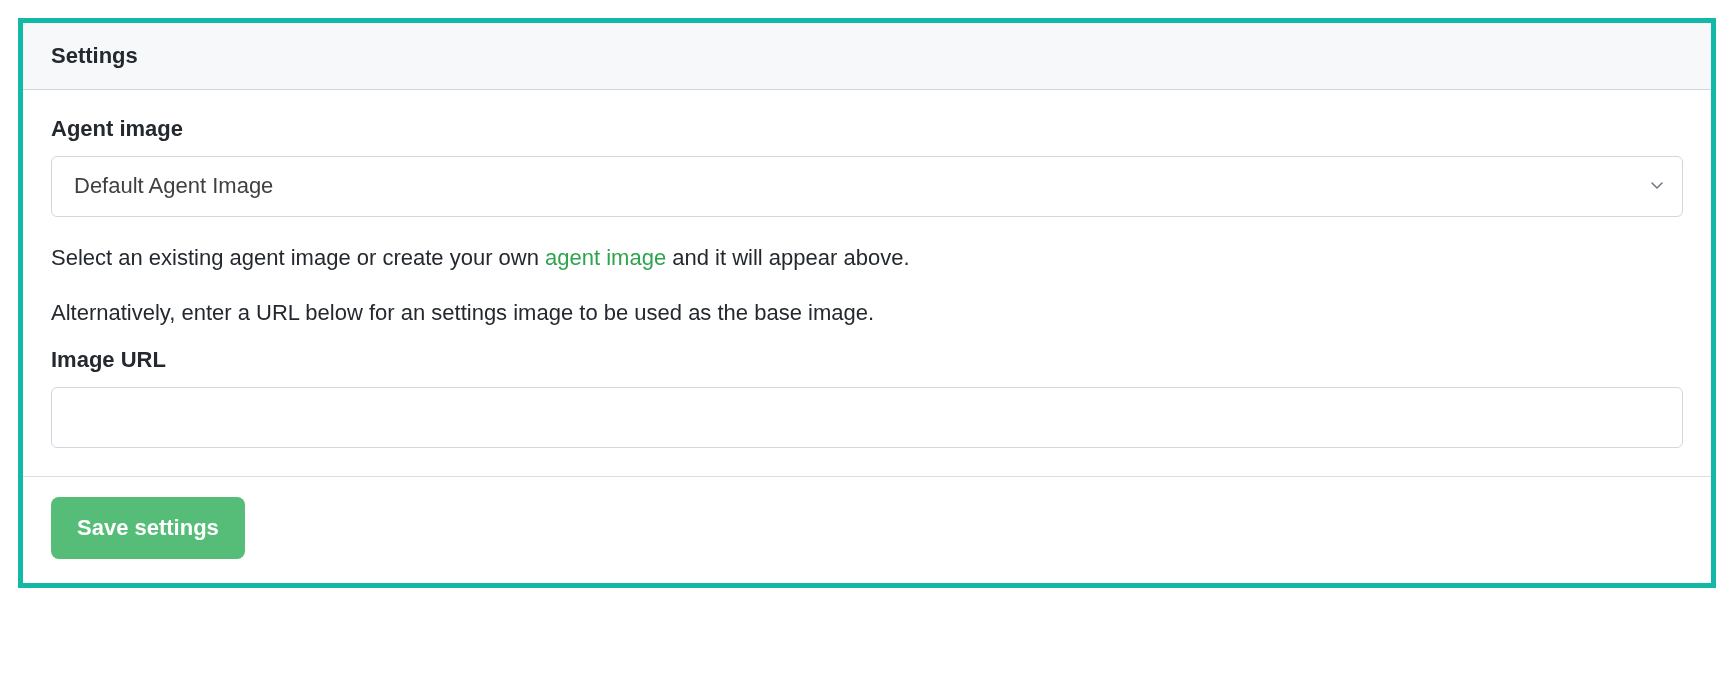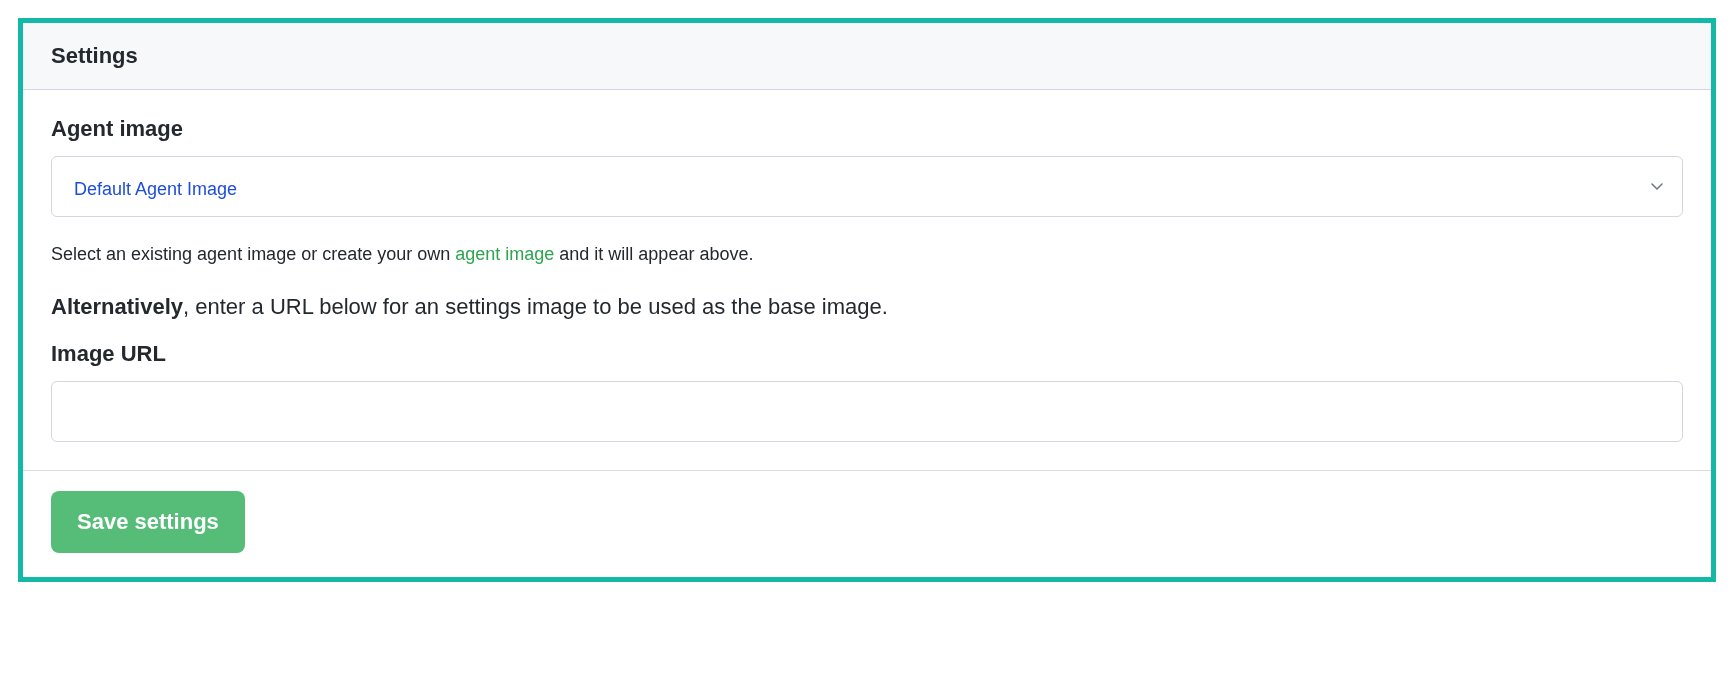--- a/index.html
+++ b/index.html
@@ -39,55 +39,55 @@
     font-weight: 600;
     font-size: 22px;
     margin-bottom: 14px;
   }
   .select-wrap {
     position: relative;
     width: 100%;
   }
   .form-select {
     width: 100%;
-    font-size: 18px;
+    font-size: 22px;
     line-height: 1.4;
-    padding: 20px 44px 14px 22px;
+    padding: 14px 44px 14px 22px;
     border: 1px solid #d0d7de;
     border-radius: 6px;
     background: #ffffff;
-    color: #1d4ed8;
+    color: #404040;
     appearance: none;
     -webkit-appearance: none;
     -moz-appearance: none;
     font-family: inherit;
   }
   .select-chevron {
     position: absolute;
     right: 18px;
     top: 50%;
     transform: translateY(-50%);
     pointer-events: none;
     color: #6e7781;
   }
   .help-text {
     margin: 24px 0 0 0;
-    font-size: 18px;
+    font-size: 22px;
     line-height: 1.5;
   }
   .help-text a {
     color: #2ea44f;
     text-decoration: none;
   }
   .alt-text {
     margin: 22px 0 0 0;
     font-size: 22px;
     line-height: 1.5;
   }
-  .alt-text .bold { font-weight: 700; }
+  .alt-text .bold { font-weight: 400; }
   .section-gap { margin-top: 18px; }
   .form-input {
     width: 100%;
     font-size: 22px;
     line-height: 1.4;
     padding: 14px 16px;
     border: 1px solid #d0d7de;
     border-radius: 6px;
     background: #ffffff;
     font-family: inherit;

